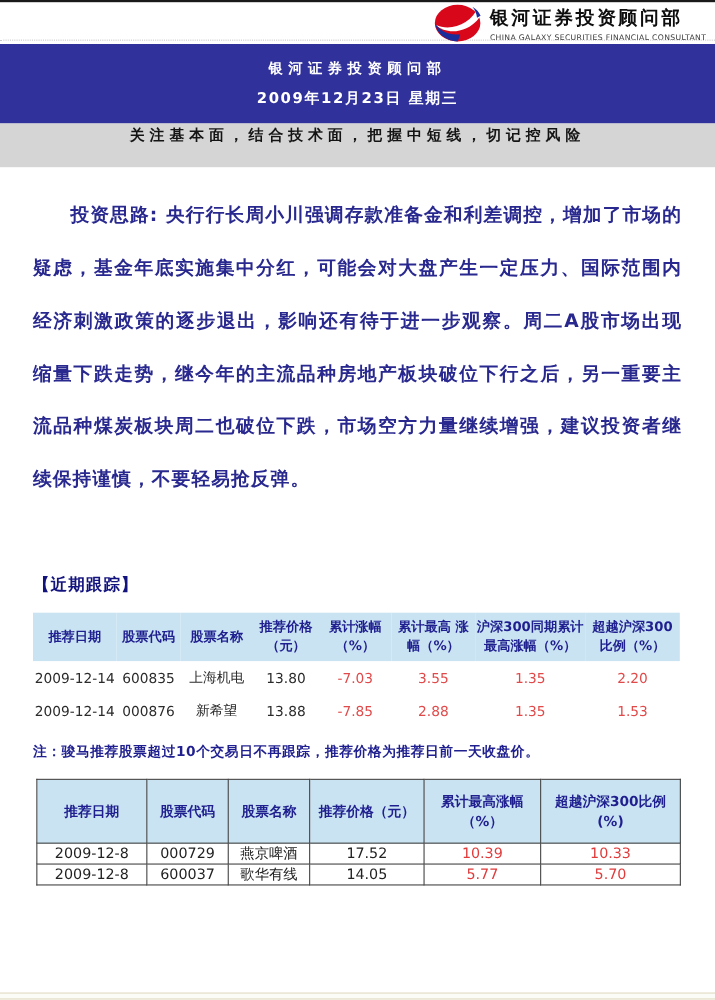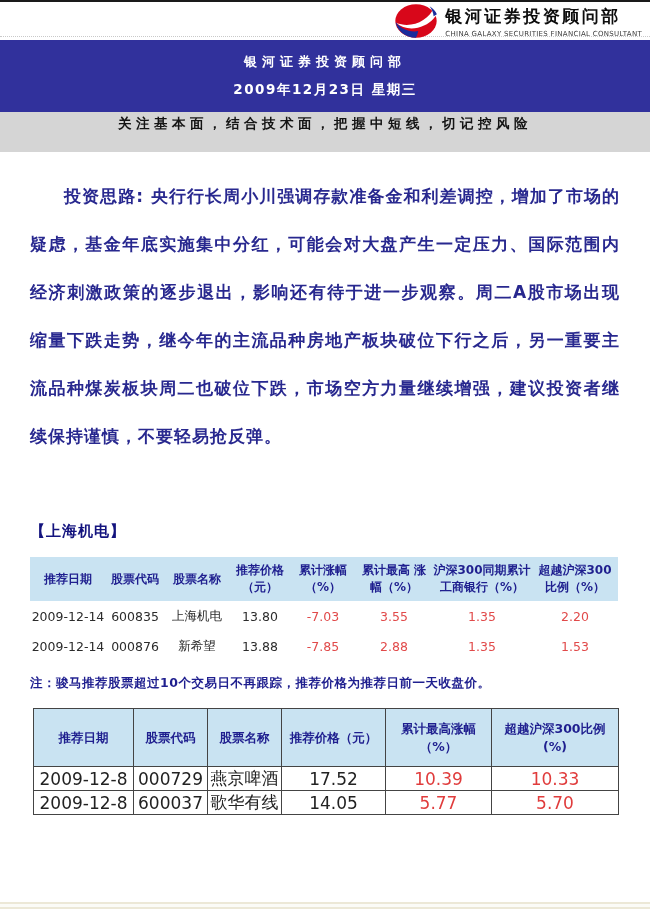--- a/index.html
+++ b/index.html
@@ -47,21 +47,21 @@
   .track-table td { height: 30px; font-size: 12.5px; color: #2b2b2b; text-align: center; vertical-align: middle; }
   .track-table td.red { color: #E14A4A; }
 
   .note { margin-top: 14px; font-size: 12.5px; font-weight: bold; color: #1F1F8F; letter-spacing: 0.5px; }
 
   
   .review-table { margin-top: 16px; width: 585px; margin-left: 3px; }
   .review-table th, .review-table td { border: 1px solid #444; }
   .review-table th { background: #C9E3F2; color: #1F1F8F; font-size: 12.5px; font-weight: bold;
     height: 58px; line-height: 18px; padding: 2px 4px; text-align: center; vertical-align: middle; }
-  .review-table td { height: 17px; font-size: 17px; color: #222; text-align: center; vertical-align: middle; }
+  .review-table td { height: 17px; font-size: 13px; color: #222; text-align: center; vertical-align: middle; }
   .review-table td.red { color: #E03C3C; }
 
   .bottom-strip { position: absolute; left: 0; right: 0; bottom: 0; height: 7px;
     background: linear-gradient(to bottom, #ECE8D7 0 2px, #FBFBF7 2px 5px, #ECE8D7 5px 7px); }
 </style>
 </head>
 <body>
 
 <div class="page">
   <div class="topline"></div>
@@ -88,42 +88,42 @@
       <div class="dept">银河证券投资顾问部</div>
       <div class="date">2009年12月23日 星期三</div>
     </div>
   </div>
 
   <div class="tagline">关注基本面，结合技术面，把握中短线，切记控风险</div>
 
   <main class="content">
     <p class="intro"><span>投资思路:</span><span> 央行行长周小川强调存款准备金和利差调控，增加了市场的疑虑，基金年底实施集中分红，可能会对大盘产生一定压力、国际范围内经济刺激政策的逐步退出，影响还有待于进一步观察。周二A股市场出现缩量下跌走势，继今年的主流品种房地产板块破位下行之后，另一重要主流品种煤炭板块周二也破位下跌，市场空方力量继续增强，建议投资者继续保持谨慎，不要轻易抢反弹。</span></p>
 
-    <h2 class="sec-title">【上海机电】</h2>
+    <h2 class="sec-title">【近期跟踪】</h2>
 
     <table class="track-table">
       <colgroup>
         <col style="width:76px">
           <col style="width:58px">
           <col style="width:66px">
           <col style="width:60px">
         <col style="width:66px">
           <col style="width:76px">
           <col style="width:100px">
           <col style="width:86px">
       </colgroup>
       <thead>
         <tr>
           <th>推荐日期</th>
           <th>股票代码</th>
           <th>股票名称</th>
           <th>推荐价格 （元）</th>
           <th>累计涨幅 （%）</th>
           <th>累计最高 涨幅（%）</th>
-          <th>沪深300同期累计 工商银行（%）</th>
+          <th>沪深300同期累计 最高涨幅（%）</th>
           <th>超越沪深300 比例（%）</th>
         </tr>
       </thead>
       <tbody>
         <tr>
           <td>2009-12-14</td>
           <td>600835</td>
           <td>上海机电</td>
           <td>13.80</td>
           <td class="red">-7.03</td>

